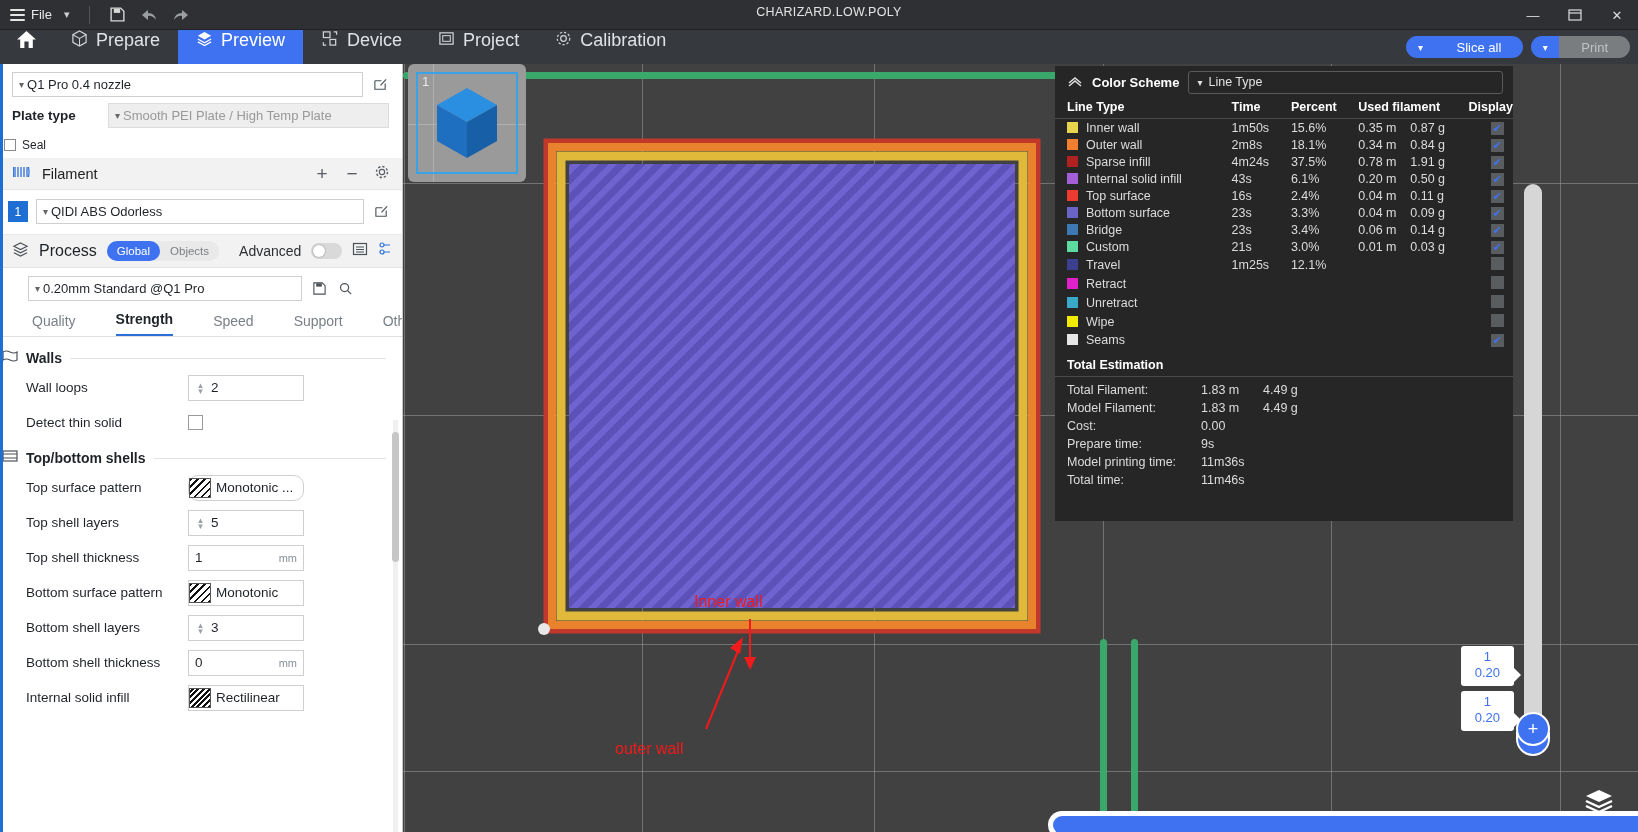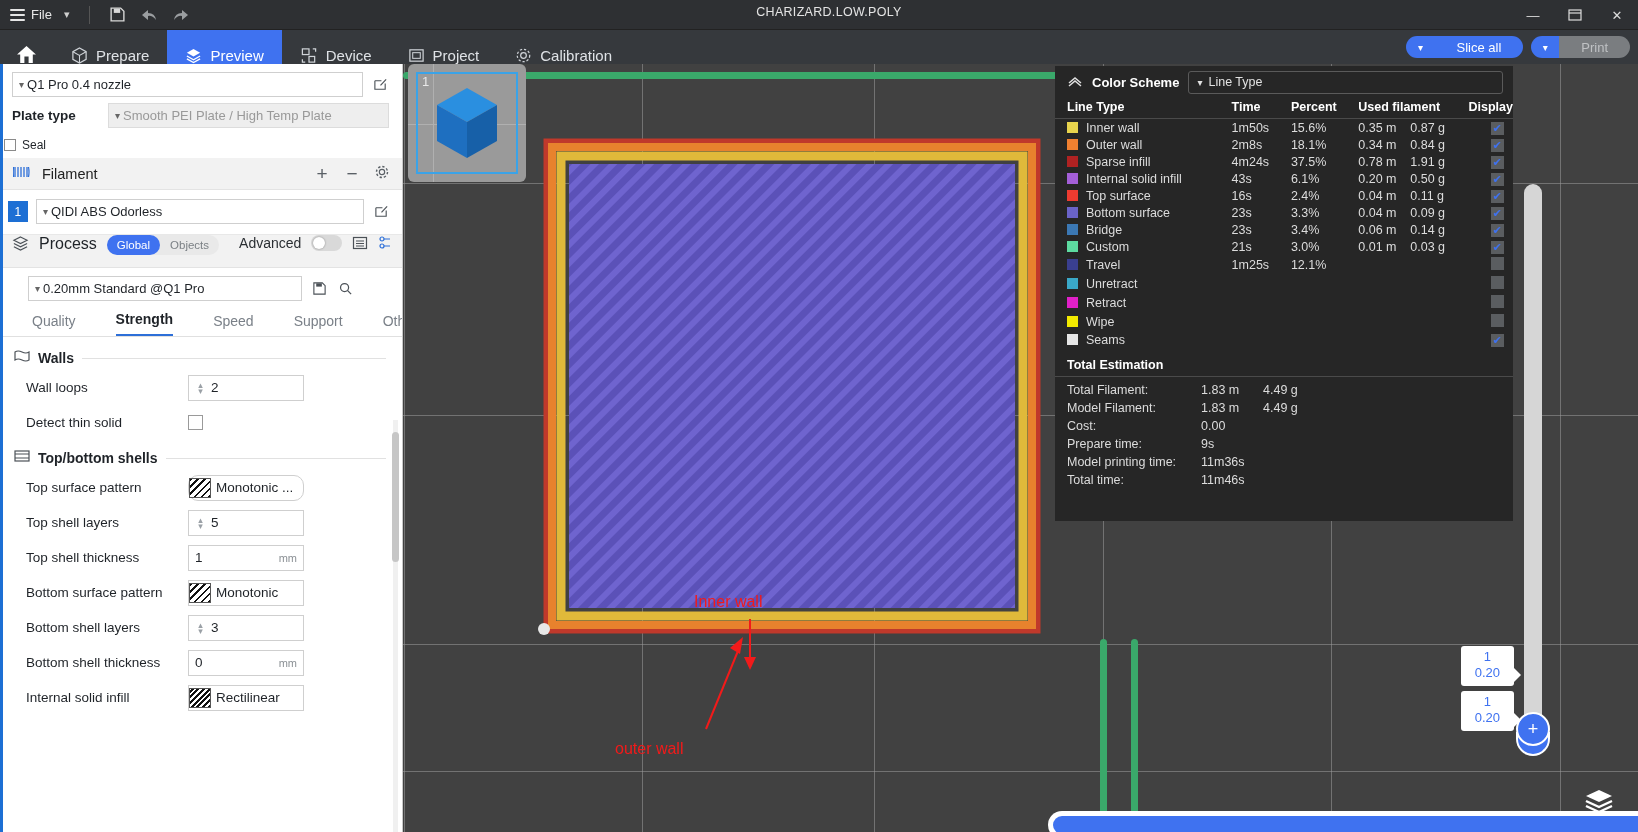--- a/index.html
+++ b/index.html
@@ -31,22 +31,22 @@
   }
   .winbtns { position: absolute; right: 0; top: 0; height: 30px; display: flex; align-items: center; }
   .winbtn { width: 42px; height: 30px; display: flex; align-items: center; justify-content: center; color: #dcdcdc; font-size: 13px; }
 
   
   .tabbar {
     position: absolute; left: 0; top: 30px; width: 1638px; height: 34px;
     background: #36393d; display: flex; align-items: center;
   }
   .tab {
-    height: 34px; display: flex; align-items: flex-end; gap: 8px;
-    padding: 0 18px; color: #dfe2e6; font-size: 15px;
+    height: 34px; display: flex; align-items: flex-start; gap: 8px;
+    padding: 0 18px; color: #dfe2e6; font-size: 18px;
   }
   .tab.home { padding: 0 16px; }
   .tab.active { background: #3f72f0; color: #fff; }
   .tabbar-right { position: absolute; right: 8px; top: 0; height: 34px; display: flex; align-items: center; gap: 8px; }
   .splitbtn { display: flex; align-items: center; height: 22px; }
   .splitbtn .chev {
     width: 28px; height: 22px; background: #3f72f0; color:#fff; font-size: 10px;
     display: flex; align-items: center; justify-content: center;
     border-radius: 11px 0 0 11px;
   }
@@ -85,33 +85,33 @@
   .plate-label { font-size: 13.5px; font-weight: bold; color: #1f2328; width: 88px; }
 
   .seal-row { display: flex; align-items: center; gap: 6px; padding: 10px 0 6px 4px; }
   .cb { width: 12px; height: 12px; border: 1px solid #8a8a8a; background: #fff; display: inline-block; }
   .seal-row span { font-size: 12px; }
 
   .fil-row { display: flex; align-items: center; gap: 8px; padding: 9px 12px 0 8px; }
   .fil-badge { width: 20px; height: 21px; background: #1d6fd4; color: #fff; font-size: 12px;
     display: flex; align-items: center; justify-content: center; }
 
-  .proc-head { display: flex; align-items: flex-start; height: 34px; padding: 0 8px 0 12px; gap: 10px; background: #f2f2f2; border-top: 1px solid #e8e8e8; border-bottom: 1px solid #e3e3e3; }
+  .proc-head { display: flex; align-items: center; height: 34px; padding: 0 8px 0 12px; gap: 10px; background: #f2f2f2; border-top: 1px solid #e8e8e8; border-bottom: 1px solid #e3e3e3; }
   .seg { display: flex; align-items: center; background: #e9e9e9; border-radius: 11px; height: 20px; }
   .seg span { font-size: 11.5px; padding: 0 10px; height: 20px; display: flex; align-items: center; border-radius: 11px; color: #7b8085; }
   .seg span.on { background: #3f72f0; color: #fff; }
   .adv { font-size: 14px; color: #2b2f33; }
   .toggle { width: 32px; height: 16px; border-radius: 8px; background: #d9d9d9; position: relative; }
   .toggle i { position: absolute; left: 2px; top: 2px; width: 12px; height: 12px; border-radius: 6px; background: #fff; box-shadow: 0 0 2px rgba(0,0,0,.4); }
 
   .tabs2 { display: flex; align-items: flex-end; gap: 24px; padding: 10px 0 0 16px; border-bottom: 1px solid #e0e0e0; }
   .tab2 { font-size: 14px; color: #7a8088; padding-bottom: 7px; margin-left: 16px; }
   .tab2.active { color: #1f2328; font-weight: bold; border-bottom: 2px solid #2d6fd8; }
 
-  .grouphdr { display: flex; align-items: center; gap: 8px; padding: 12px 16px 0 14px; }
+  .grouphdr { display: flex; align-items: center; gap: 8px; padding: 12px 16px 0 2px; }
   .grouphdr .gt { font-size: 14px; font-weight: bold; color: #1f2328; white-space: nowrap; }
   .grouphdr .gl { flex: 1; height: 1px; background: #e1e1e1; }
 
   .setting { display: flex; align-items: center; min-height: 29px; padding: 0 16px 0 26px; margin-top: 6px; }
   .setting .lbl { font-size: 13.5px; color: #1f2328; width: 162px; line-height: 1.15; }
   .inp { height: 26px; width: 116px; border: 1px solid #cfcfcf; background: #fff; display: flex; align-items: center; font-size: 13.5px; color: #1f2328; padding: 0 6px; gap: 5px; }
   .inp .unit { margin-left: auto; font-size: 11px; color: #8a8f94; }
   .spin { display: flex; flex-direction: column; align-items: center; justify-content: center; width: 11px; color: #9aa0a6; line-height: 6px; font-size: 9px; }
   .chk { width: 15px; height: 15px; border: 1px solid #9a9a9a; background: #fff; }
   .patswatch { width: 22px; height: 20px; border: 1px solid #555; background:
@@ -663,28 +663,28 @@
             <td style="text-align:left;padding-left:22px;"><span class="dispbox">✔</span></td>
           </tr>
           <tr>
             <td style="padding-left:12px;"><span class="swatch" style="background:#3a3f8f"></span><span>Travel</span></td>
             <td>1m25s</td>
             <td>12.1%</td>
             <td><span style="display:inline-block;width:52px;"></span><span></span></td>
             <td style="text-align:left;padding-left:22px;"><span class="dispbox"></span></td>
           </tr>
           <tr>
-            <td style="padding-left:12px;"><span class="swatch" style="background:#3aa8c8"></span><span>Unretract</span></td>
+            <td style="padding-left:12px;"><span class="swatch" style="background:#e020c8"></span><span>Retract</span></td>
             <td></td>
             <td></td>
             <td><span style="display:inline-block;width:52px;"></span><span></span></td>
             <td style="text-align:left;padding-left:22px;"><span class="dispbox"></span></td>
           </tr>
           <tr>
-            <td style="padding-left:12px;"><span class="swatch" style="background:#e020c8"></span><span>Retract</span></td>
+            <td style="padding-left:12px;"><span class="swatch" style="background:#3aa8c8"></span><span>Unretract</span></td>
             <td></td>
             <td></td>
             <td><span style="display:inline-block;width:52px;"></span><span></span></td>
             <td style="text-align:left;padding-left:22px;"><span class="dispbox"></span></td>
           </tr>
           <tr>
             <td style="padding-left:12px;"><span class="swatch" style="background:#f2ea00"></span><span>Wipe</span></td>
             <td></td>
             <td></td>
             <td><span style="display:inline-block;width:52px;"></span><span></span></td>

